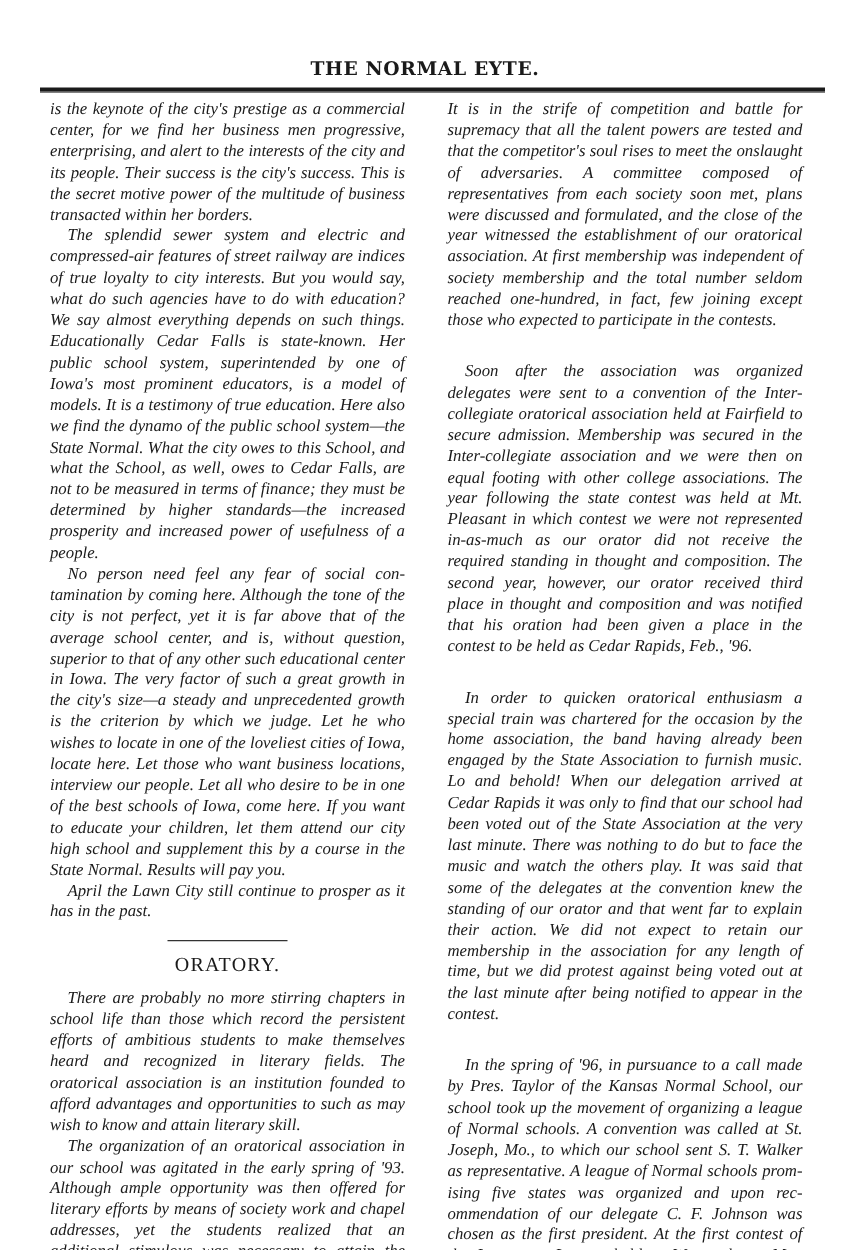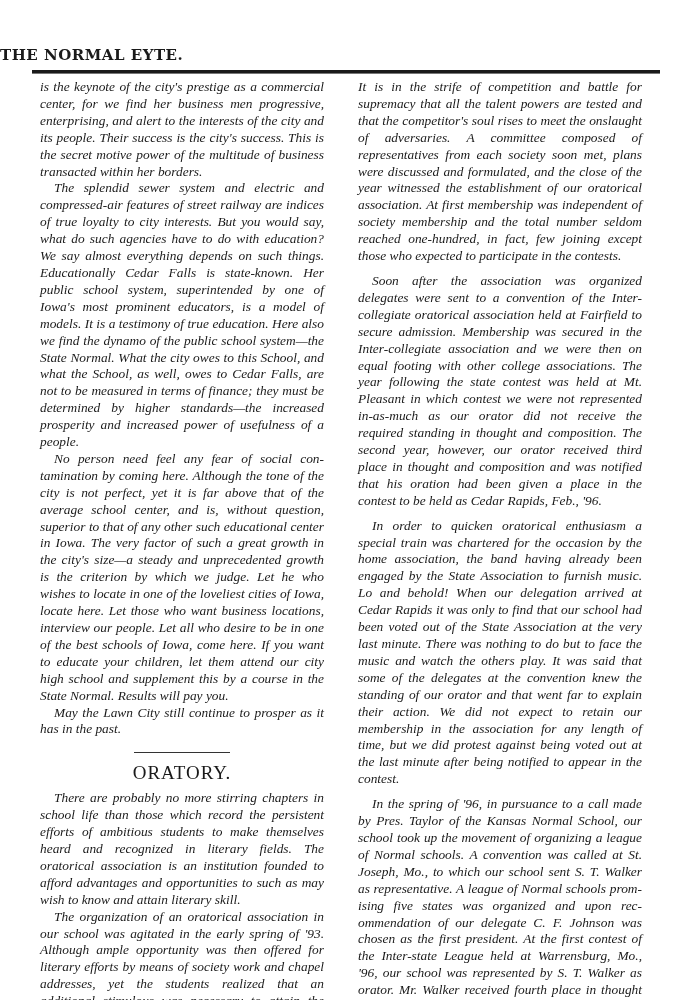--- a/index.html
+++ b/index.html
@@ -3,54 +3,54 @@
   <meta charset="utf-8">
   <style>
     html, body { margin: 0; padding: 0; background: #ffffff; }
     body {
       width: 680px; height: 1000px; position: relative; overflow: hidden;
       font-family: "Liberation Serif", "DejaVu Serif", serif;
       color: #1a1a1a;
     }
     .header {
       position: absolute; top: 46px; left: 0; width: 680px;
-      font-weight: bold; font-size: 15px; letter-spacing: 0.5px;
+      text-align: center; font-weight: bold; font-size: 15px; letter-spacing: 0.5px;
       font-family: "DejaVu Serif", "Liberation Serif", serif;
     }
     .header-rule {
       position: absolute; top: 70px; left: 32px; width: 628px; height: 3px;
       background: #1a1a1a; border-bottom: 1px solid #777;
     }
     .col {
       position: absolute; top: 79px; font-size: 13.4px; line-height: 16.9px;
       text-align: justify;
     }
     .col.left { left: 40px; width: 284px; }
     .col.right { left: 358px; width: 284px; }
     .col p { margin: 0; text-indent: 14px; font-style: italic; }
     .col p.noindent { text-indent: 0; }
-    .col p.gap { margin-top: 8px; }
+    .col p.gap { margin-top: 24px; }
     .divider {
       width: 96px; height: 1px; background: #333; margin: 14px auto 12px auto;
     }
     .section-title {
-      text-align: center; font-size: 19px; letter-spacing: 1px; margin-bottom: 8px;
+      text-align: center; font-size: 16px; letter-spacing: 1px; margin-bottom: 8px;
     }
   </style>
 </head>
 <body>
 
 <div class="header">THE NORMAL EYTE.</div>
 <div class="header-rule"></div>
 
 <div class="col left">
   <p class="noindent">is the keynote of the city's prestige as a com­mercial center, for we find her business men pro­gressive, enterprising, and alert to the interests of the city and its people. Their success is the city's success. This is the secret motive power of the multitude of business transacted within her borders.</p>
   <p>The splendid sewer system and electric and compressed-air features of street railway are in­dices of true loyalty to city interests. But you would say, what do such agencies have to do with education? We say almost everything depends on such things. Educationally Cedar Falls is state-known. Her public school system, superintended by one of Iowa's most prominent educators, is a model of models. It is a testimony of true education. Here also we find the dynamo of the public school system—the State Normal. What the city owes to this School, and what the School, as well, owes to Cedar Falls, are not to be measured in terms of finance; they must be determined by higher standards—the increased prosperity and in­creased power of usefulness of a people.</p>
   <p>No person need feel any fear of social con­tamination by coming here. Although the tone of the city is not perfect, yet it is far above that of the average school center, and is, without question, superior to that of any other such edu­cational center in Iowa. The very factor of such a great growth in the city's size—a steady and unprecedented growth is the criterion by which we judge. Let he who wishes to locate in one of the loveliest cities of Iowa, locate here. Let those who want business locations, interview our people. Let all who desire to be in one of the best schools of Iowa, come here. If you want to educate your children, let them attend our city high school and supplement this by a course in the State Normal. Results will pay you.</p>
-  <p>May the Lawn City still continue to prosper as it has in the past.</p>
+  <p>April the Lawn City still continue to prosper as it has in the past.</p>
   <div class="divider"></div>
   <div class="section-title">ORATORY.</div>
   <p>There are probably no more stirring chap­ters in school life than those which record the persistent efforts of ambitious students to make themselves heard and recognized in literary fields. The oratorical association is an insti­tution founded to afford advantages and oppor­tunities to such as may wish to know and attain literary skill.</p>
   <p>The organization of an oratorical associa­tion in our school was agitated in the early spring of '93. Although ample opportunity was then offered for literary efforts by means of society work and chapel addresses, yet the students realized that an additional stimulous was necessary to attain the highest efficiency and that oratory ought to be at a premium.</p>
 </div>
 
 <div class="col right">
   <p class="noindent">It is in the strife of competition and battle for supremacy that all the talent powers are tested and that the competitor's soul rises to meet the onslaught of adversaries. A committee composed of representatives from each society soon met, plans were discussed and formulated, and the close of the year witnessed the estab­lishment of our oratorical association. At first membership was independent of society membership and the total number seldom reached one-hundred, in fact, few joining ex­cept those who expected to participate in the contests.</p>
   <p class="gap">Soon after the association was organized delegates were sent to a convention of the Inter-collegiate oratorical association held at Fairfield to secure admission. Membership was secured in the Inter-collegiate association and we were then on equal footing with other college associations. The year following the state contest was held at Mt. Pleasant in which contest we were not represented in-as-much as our orator did not receive the required stand­ing in thought and composition. The second year, however, our orator received third place in thought and composition and was notified that his oration had been given a place in the contest to be held as Cedar Rapids, Feb., '96.</p>
   <p class="gap">In order to quicken oratorical enthusiasm a special train was chartered for the occasion by the home association, the band having already been engaged by the State Association to fur­nish music. Lo and behold! When our dele­gation arrived at Cedar Rapids it was only to find that our school had been voted out of the State Association at the very last minute. There was nothing to do but to face the music and watch the others play. It was said that some of the delegates at the convention knew the standing of our orator and that went far to explain their action. We did not expect to retain our membership in the association for any length of time, but we did protest against being voted out at the last minute after being notified to appear in the contest.</p>

